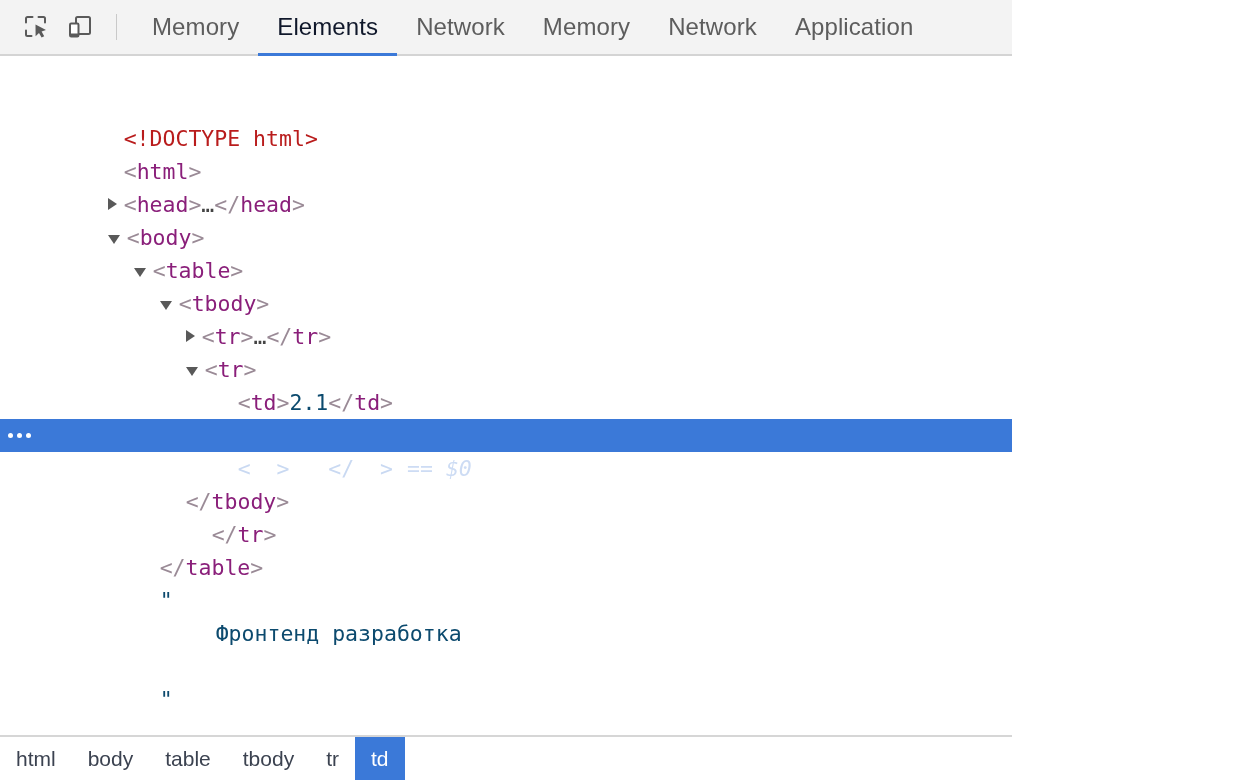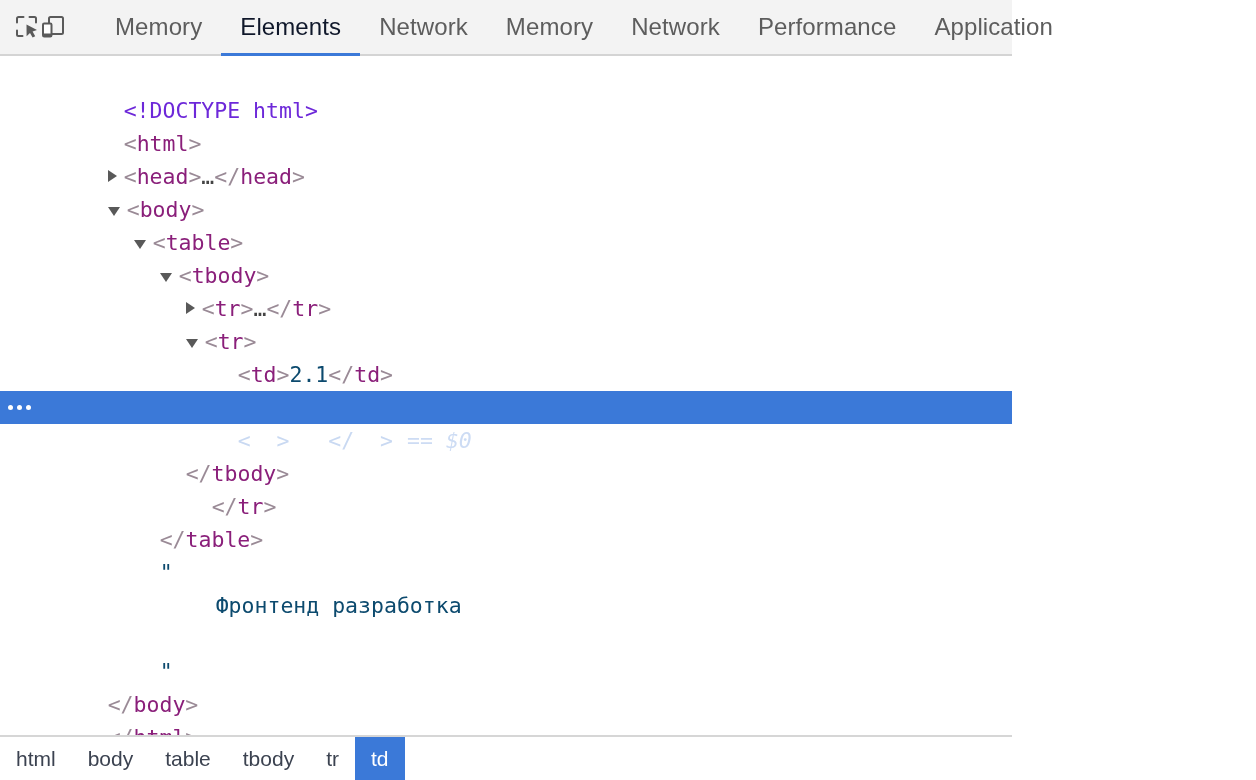--- a/index.html
+++ b/index.html
@@ -15,20 +15,21 @@
     -webkit-font-smoothing: antialiased;
   }
 
   #app {
     width: 1012px;
     height: 780px;
     position: relative;
     display: flex;
     flex-direction: column;
     background: #ffffff;
+    gap: 28px;
   }
 
   
   .toolbar {
     height: 56px;
     min-height: 56px;
     box-sizing: border-box;
     display: flex;
     align-items: center;
     background: #f3f3f3;
@@ -153,21 +154,21 @@
     border-right: 6.5px solid transparent;
     top: 0px;
   }
   .tri.spacer {
     border: none;
     width: 9px;
     height: 1px;
     margin-right: 7px;
   }
 
-  .doctype { color: #6d28d9; }
+  .doctype { color: #b91c1c; }
   .tagbracket { color: #9a8a96; }
   .tagname { color: #8a1f7a; }
   .text { color: #0c4a6e; }
   .ellipsis { color: #444444; }
   .eqmark {
     color: #cddcf4;
     font-style: italic;
     font-family: "DejaVu Sans Mono", "Liberation Mono", monospace;
   }
 
@@ -219,21 +220,20 @@
     </div>
 
     <div class="toolbar-divider"></div>
 
     <div class="tabs">
       <div class="tab">Memory</div>
       <div class="tab active">Elements</div>
       <div class="tab">Network</div>
       <div class="tab">Memory</div>
       <div class="tab">Network</div>
-      <div class="tab">Performance</div>
       <div class="tab">Application</div>
     </div>
   </div>
 
   <div class="tree">
 
     <div class="row" style="padding-left:30px">
       <span class="tri spacer"></span><span class="doctype">&lt;!DOCTYPE html&gt;</span>
     </div>
 

